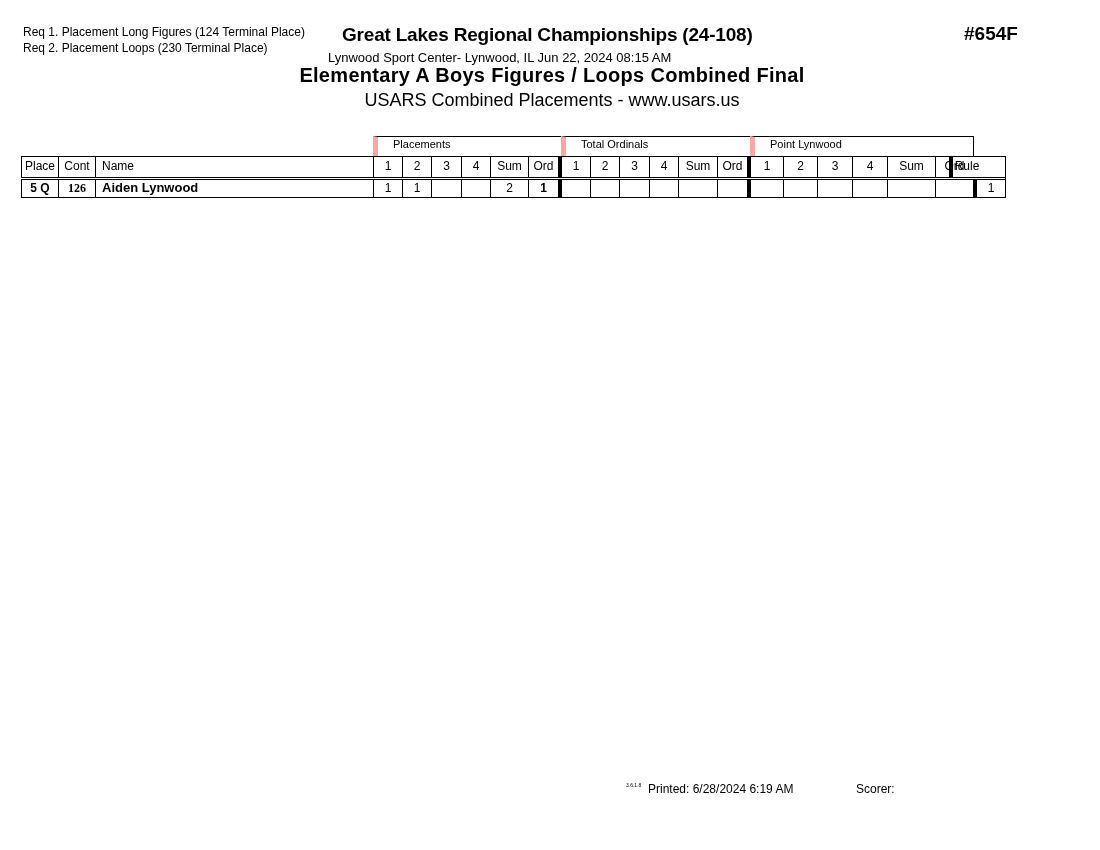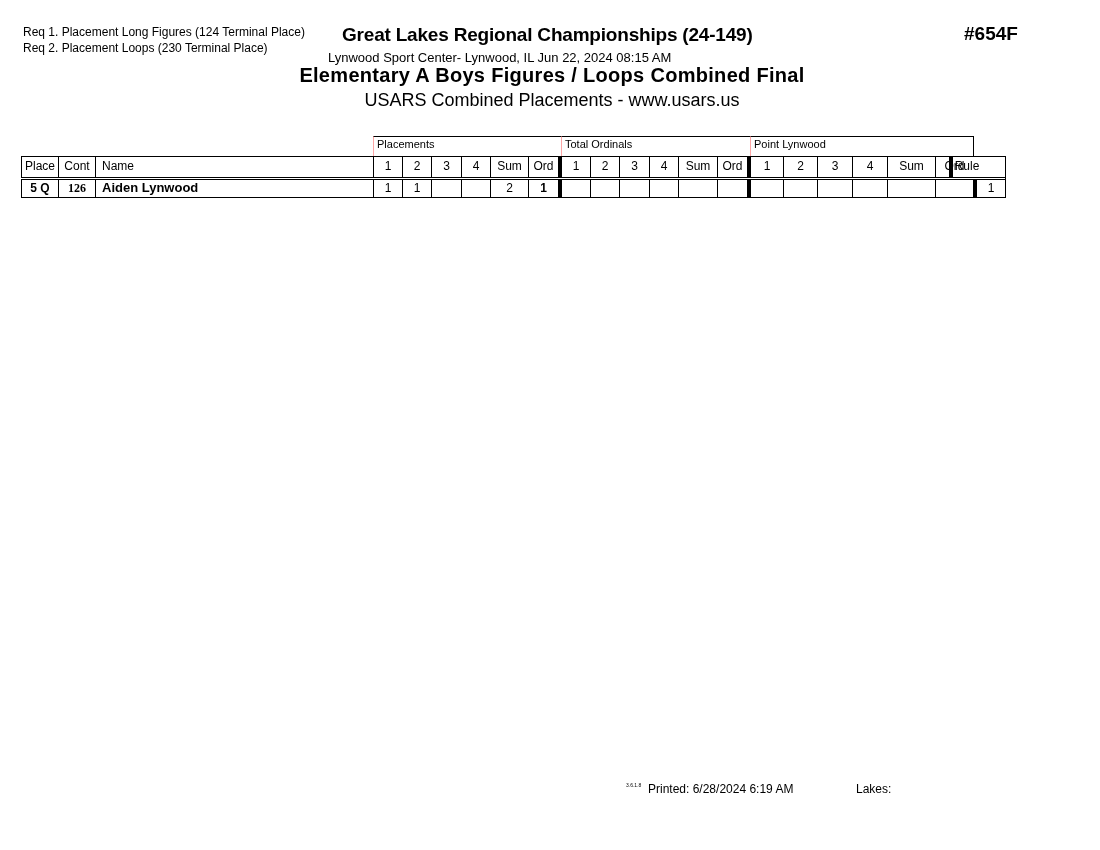--- a/index.html
+++ b/index.html
@@ -9,37 +9,37 @@
   .req { font-size:12px; left:23px; }
   .title { font-size:19px; font-weight:bold; left:342px; top:24px; letter-spacing:-0.2px; }
   .venue { font-size:13px; left:328px; top:50px; }
   .event { font-size:20px; font-weight:bold; left:0; width:1104px; text-align:center; top:64px; letter-spacing:0.3px; }
   .sub { font-size:18px; left:0; width:1104px; text-align:center; top:90px; }
   .num { font-size:19px; font-weight:bold; left:964px; top:23px; }
 
   .cell { position:absolute; box-sizing:border-box; font-size:12px; line-height:18px;
           text-align:center; border-left:1px solid #000; }
   .grp { position:absolute; box-sizing:border-box; font-size:11px; height:21px;
-         border-top:1px solid #000; border-left:1px solid #fca5a5; padding-left:3px; line-height:14px; }
+         border-top:1px solid #000; border-left:5px solid #fca5a5; padding-left:15px; line-height:14px; }
   .thick { border-left:4px solid #000 !important; }
   .hdr { top:157px; height:20px; }
   .row { top:179px; height:18px; font-weight:normal; }
   .hline { position:absolute; height:1px; background:#000; }
   .vline { position:absolute; width:1px; background:#000; }
   .left { text-align:left; padding-left:6px; }
   .bold { font-weight:bold; }
   .foot { font-size:12px; top:782px; }
   .ver { font-size:5px; left:626px; top:782px; }
 </style>
 </head>
 <body>
 
 <div class="abs req" style="top:25px;">Req  1.  Placement Long Figures (124 Terminal Place)</div>
 <div class="abs req" style="top:41px;">Req  2.  Placement Loops (230 Terminal Place)</div>
-<div class="abs title">Great Lakes Regional Championships (24-149)</div>
+<div class="abs title">Great Lakes Regional Championships (24-108)</div>
 <div class="abs venue">Lynwood Sport Center- Lynwood, IL  Jun 22, 2024  08:15 AM</div>
 <div class="abs num">#654F</div>
 <div class="abs event">Elementary A Boys Figures / Loops Combined Final</div>
 <div class="abs sub">USARS Combined Placements - www.usars.us</div>
 
 <div>
 
   <div class="grp" style="left:373px; top:136px; width:188px;">Placements</div>
   <div class="grp" style="left:561px; top:136px; width:189px;">Total Ordinals</div>
   <div class="grp" style="left:750px; top:136px; width:224px; border-right:1px solid #000;">Point Lynwood</div>
@@ -104,13 +104,13 @@
     <div class="cell row" style="left:852px; width:35px;"></div>
     <div class="cell row" style="left:887px; width:48px;"></div>
     <div class="cell row" style="left:935px; width:38px;"></div>
 
     <div class="cell row thick" style="left:973px; width:32px;">1</div>
   </div>
 </div>
 
 <div class="abs ver">3.6.1.8</div>
 <div class="abs foot" style="left:648px;">Printed:  6/28/2024  6:19 AM</div>
-<div class="abs foot" style="left:856px;">Lakes:</div>
+<div class="abs foot" style="left:856px;">Scorer:</div>
 
 </body></html>

